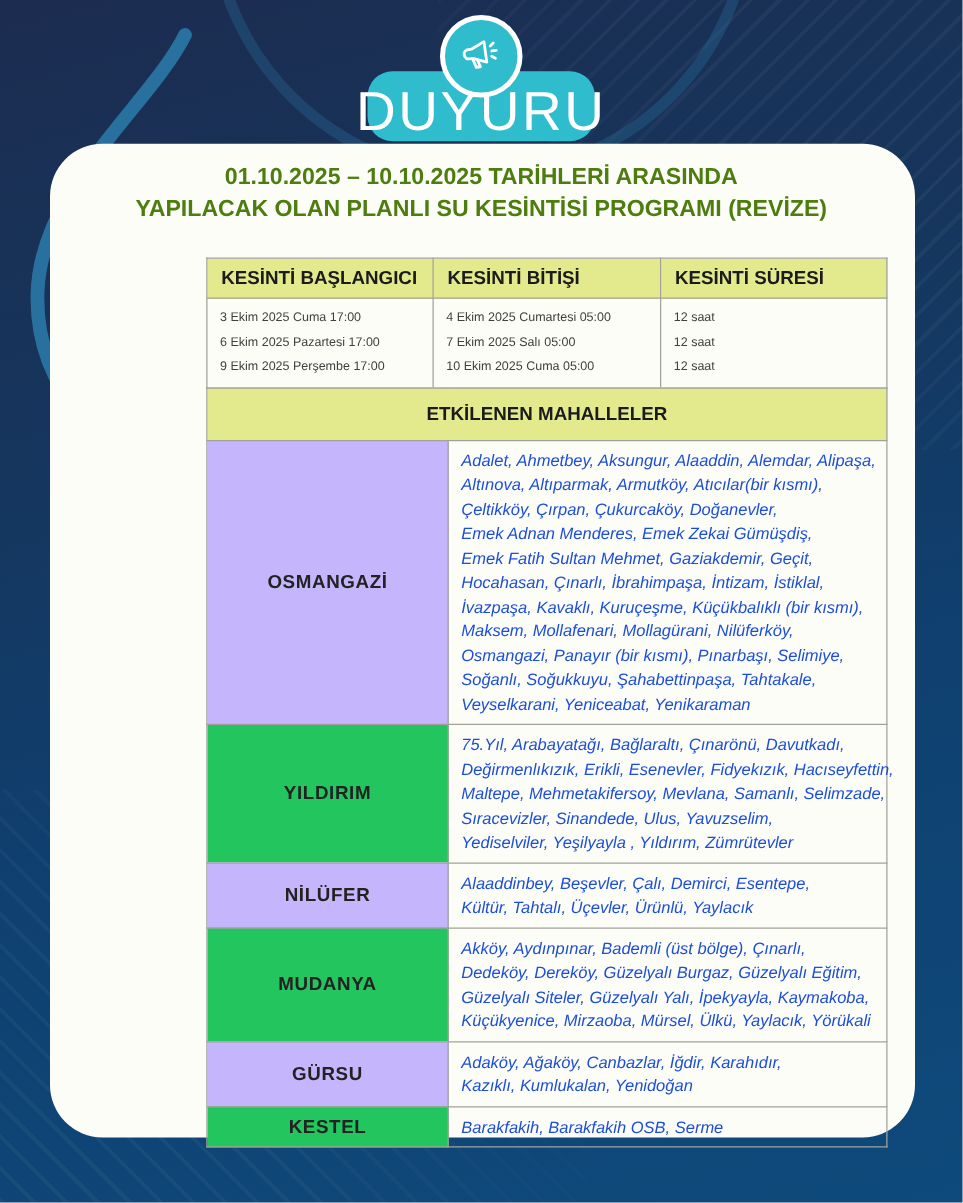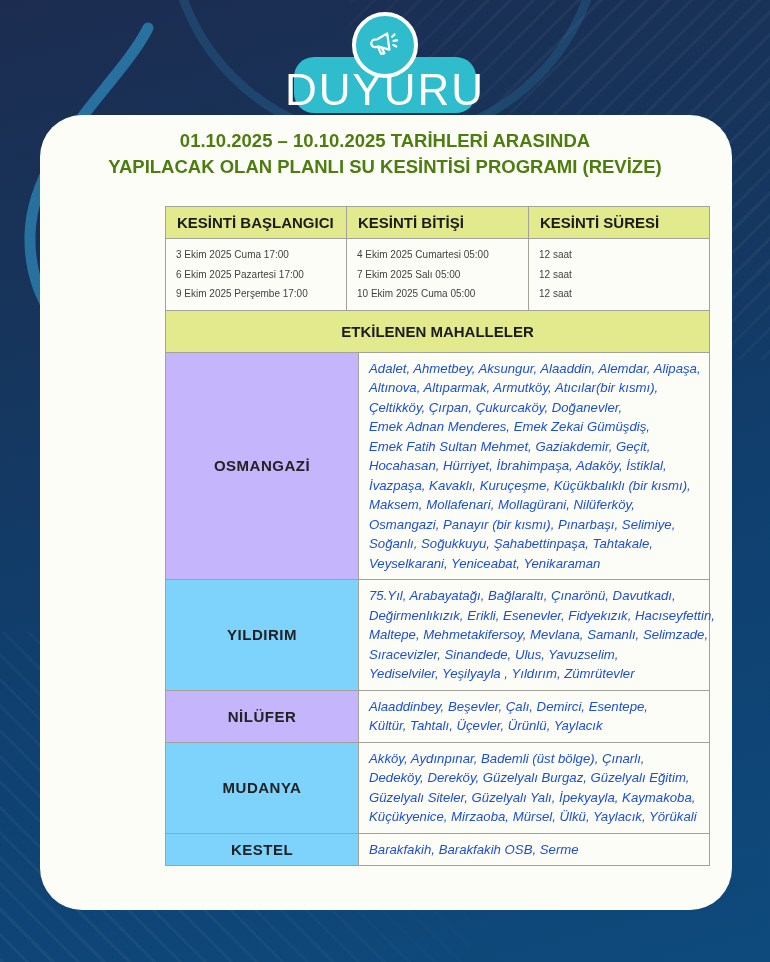--- a/index.html
+++ b/index.html
@@ -64,21 +64,21 @@
     text-align:left;padding:6px 11px;height:32px;
   }
   .hdr.center{text-align:center;height:42px;padding:4px;}
   .datecell{padding:6px 10px;height:68px;vertical-align:middle;}
   .datecell div{
     font-size:10px;color:#3f3f3f;line-height:19.5px;white-space:nowrap;
   }
   .affected{margin-top:-1px;}
   .dlabel{
     text-align:center;font-weight:700;font-size:15px;color:#222222;
-    letter-spacing:0.5px;background:#7dd3fc;
+    letter-spacing:0.5px;background:#22c55e;
   }
   .dlabel.alt{background:#c4b5fd;}
   .dareas{padding:6px 10px;vertical-align:middle;}
   .dareas div{font-size:13.2px;color:#1d4ed8;line-height:19.5px;white-space:nowrap;font-style:italic;}
   tr.h206{height:206px;} tr.h105{height:105px;} tr.h45{height:45px;}
   tr.h85{height:85px;} tr.h42{height:42px;} tr.h30{height:30px;}
 </style>
 </head>
 <body>
 
@@ -153,21 +153,21 @@
       <th class="hdr center" colspan="2">ETKİLENEN MAHALLELER</th>
     </tr>
     <tr class="h206">
       <td class="dlabel alt">OSMANGAZİ</td>
       <td class="dareas">
             <div>Adalet, Ahmetbey, Aksungur, Alaaddin, Alemdar, Alipaşa,</div>
             <div>Altınova, Altıparmak, Armutköy, Atıcılar(bir kısmı),</div>
             <div>Çeltikköy, Çırpan, Çukurcaköy, Doğanevler,</div>
             <div>Emek Adnan Menderes, Emek Zekai Gümüşdiş,</div>
             <div>Emek Fatih Sultan Mehmet, Gaziakdemir, Geçit,</div>
-            <div>Hocahasan, Hürriyet, İbrahimpaşa, Adaköy, İstiklal,</div>
+            <div>Hocahasan, Çınarlı, İbrahimpaşa, İntizam, İstiklal,</div>
             <div>İvazpaşa, Kavaklı, Kuruçeşme, Küçükbalıklı (bir kısmı),</div>
             <div>Maksem, Mollafenari, Mollagürani, Nilüferköy,</div>
             <div>Osmangazi, Panayır (bir kısmı), Pınarbaşı, Selimiye,</div>
             <div>Soğanlı, Soğukkuyu, Şahabettinpaşa, Tahtakale,</div>
             <div>Veyselkarani, Yeniceabat, Yenikaraman</div>
           </td>
     </tr>
     <tr class="h105">
       <td class="dlabel">YILDIRIM</td>
       <td class="dareas">
@@ -187,20 +187,27 @@
     </tr>
     <tr class="h85">
       <td class="dlabel">MUDANYA</td>
       <td class="dareas">
             <div>Akköy, Aydınpınar, Bademli (üst bölge), Çınarlı,</div>
             <div>Dedeköy, Dereköy, Güzelyalı Burgaz, Güzelyalı Eğitim,</div>
             <div>Güzelyalı Siteler, Güzelyalı Yalı, İpekyayla, Kaymakoba,</div>
             <div>Küçükyenice, Mirzaoba, Mürsel, Ülkü, Yaylacık, Yörükali</div>
           </td>
     </tr>
+    <tr class="h42">
+      <td class="dlabel alt">GÜRSU</td>
+      <td class="dareas">
+            <div>Adaköy, Ağaköy, Canbazlar, İğdir, Karahıdır,</div>
+            <div>Kazıklı, Kumlukalan, Yenidoğan</div>
+          </td>
+    </tr>
     <tr class="h30">
       <td class="dlabel">KESTEL</td>
       <td class="dareas">
             <div>Barakfakih, Barakfakih OSB, Serme</div>
           </td>
     </tr>
   </tbody>
     </table>
 
 </div>

